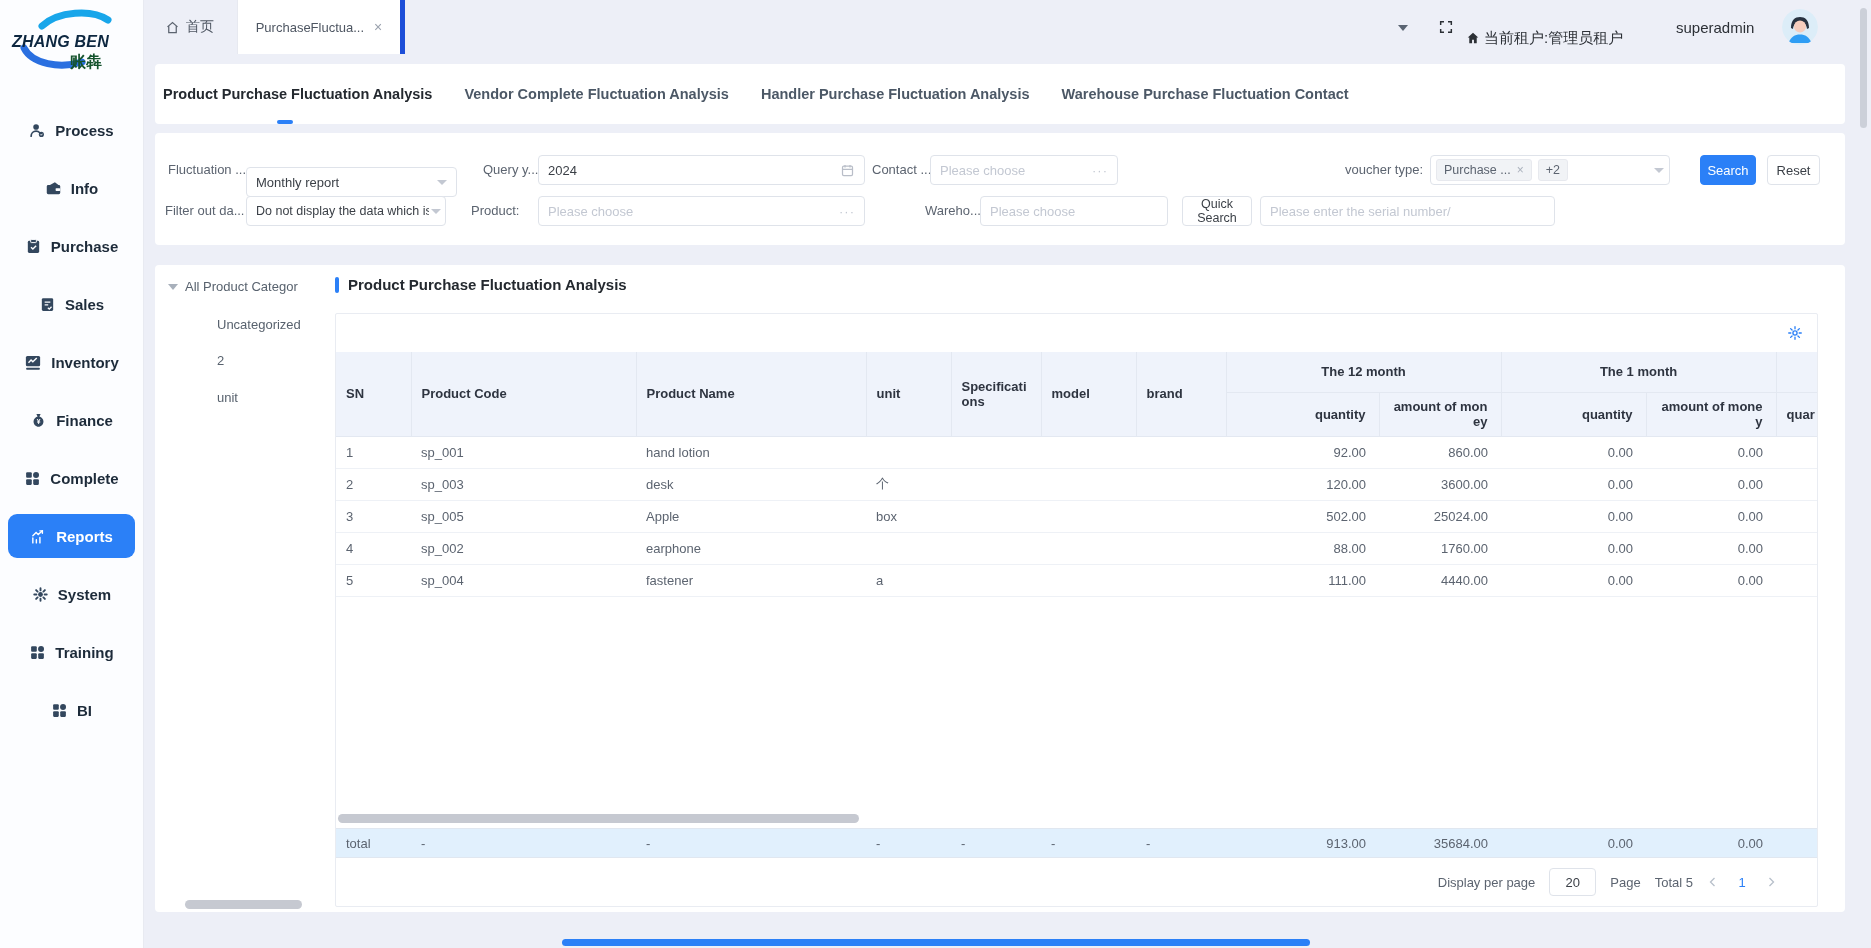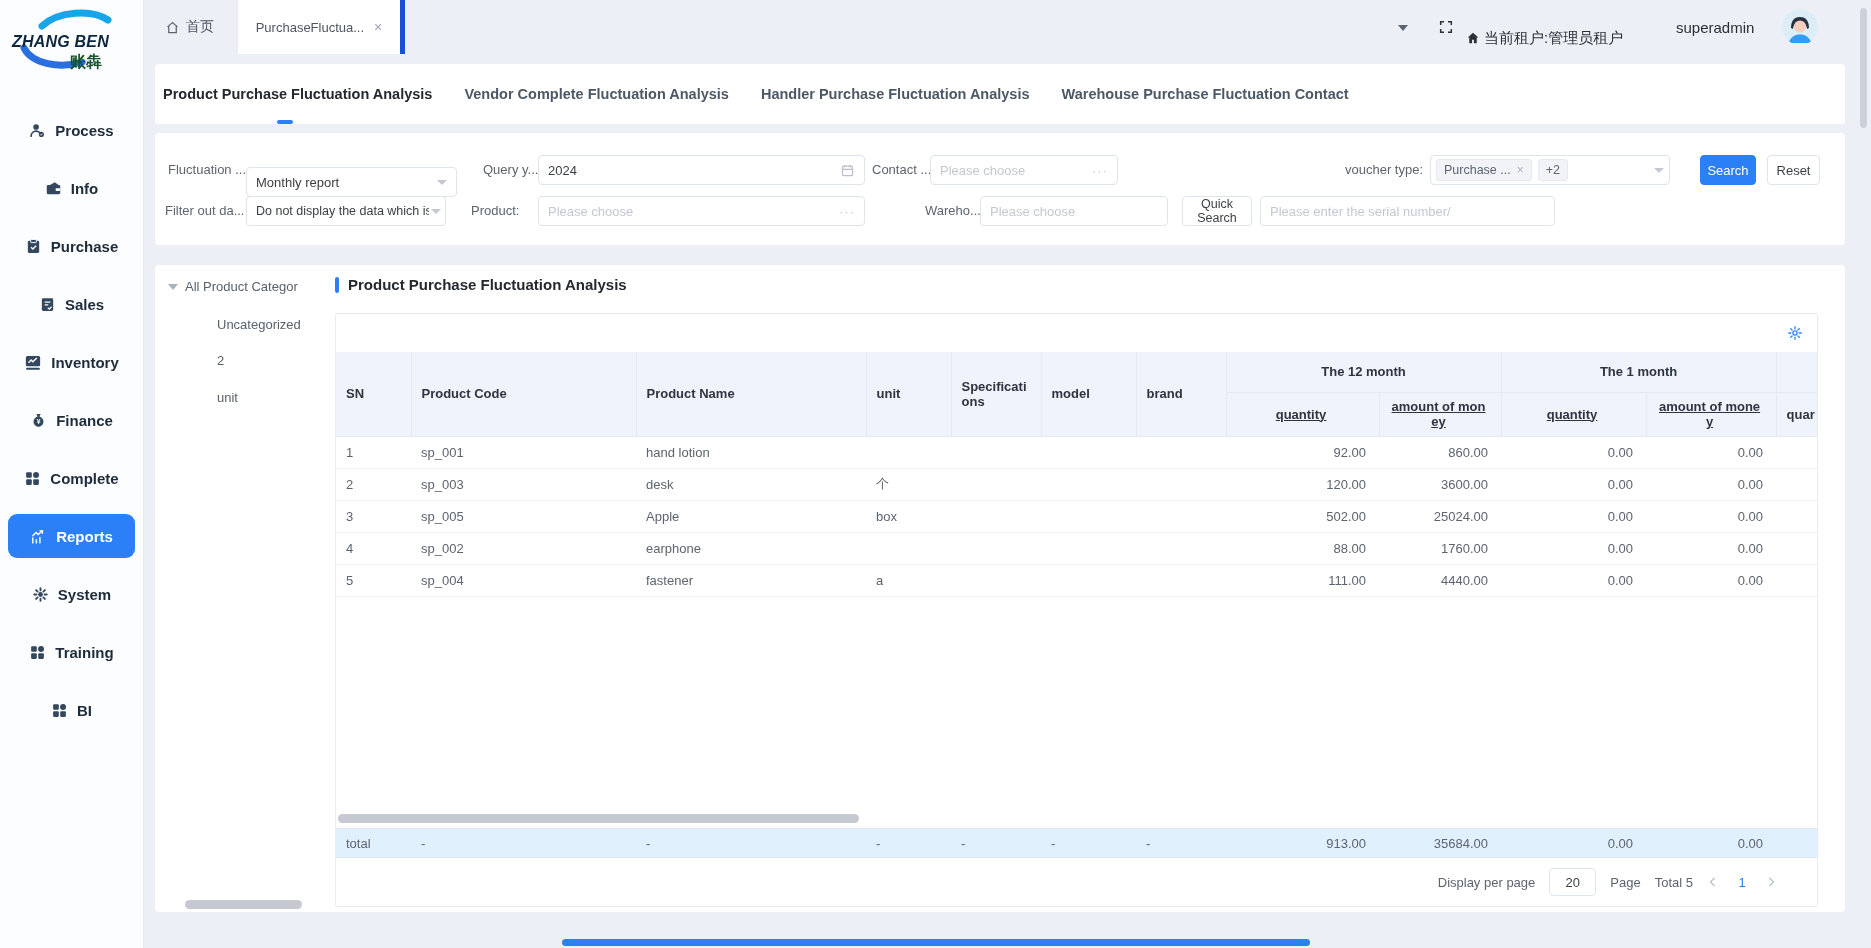--- a/index.html
+++ b/index.html
@@ -67,21 +67,21 @@
   .tb-toolbar { height:38px; flex:none; display:flex; align-items:center; justify-content:flex-end; padding-right:14px; }
   .gear-btn { color:#2b80f7; cursor:pointer; display:flex; }
   .tb-body { height:476px; flex:none; overflow:hidden; position:relative; }
   table.grid { width:1530px; table-layout:fixed; border-collapse:collapse; }
   .grid th { background:#eff3fb; font-size:13px; font-weight:700; color:#2e3440; text-align:left; padding:6px 10px; border:1px solid #e3e8f1; border-top:none; word-break:break-all; }
   .grid thead tr.h1 th.grp { text-align:center; height:40px; }
   .grid thead tr.h2 th { height:44px; }
   .grid th:first-child { border-left:none; }
   .grid td { font-size:13px; color:#5c6470; padding:0 10px; height:32px; border-bottom:1px solid #eef1f6; background:#fff; }
   .grid td.num, .grid th.num-h { text-align:right; padding-right:13px; }
-  .grid th.num-h { text-align:center;text-decoration:underline; }
+  .grid th.num-h { text-align:right; }
   .hthumb { position:absolute; left:2px; bottom:5px; width:521px; height:9px; background:#c6c9d1; border-radius:5px; cursor:grab; }
   .tb-total { height:30px; flex:none; overflow:hidden; border-top:1px solid #e0e7f0; border-bottom:1px solid #e0e7f0; background:#e1f0fd; }
   .tb-total td { background:#e1f0fd; border-bottom:none; height:28px; }
   .tb-page { flex:1; display:flex; align-items:center; justify-content:flex-end; gap:14px; padding-right:40px; font-size:13px; color:#5c6470; }
   .pp-box { width:47px; height:28px; border:1px solid #dfe3ea; border-radius:4px; display:flex; }
   .pp-box input { width:100%; border:none; outline:none; text-align:center; font-size:13px; font-family:inherit; color:#3a3f46; background:transparent; }
   .pg-arrow { color:#b7bfca; display:flex; cursor:pointer; }
   .pg-num { color:#2b80f7; font-size:13px; min-width:18px; text-align:center; cursor:pointer; }
 
   

